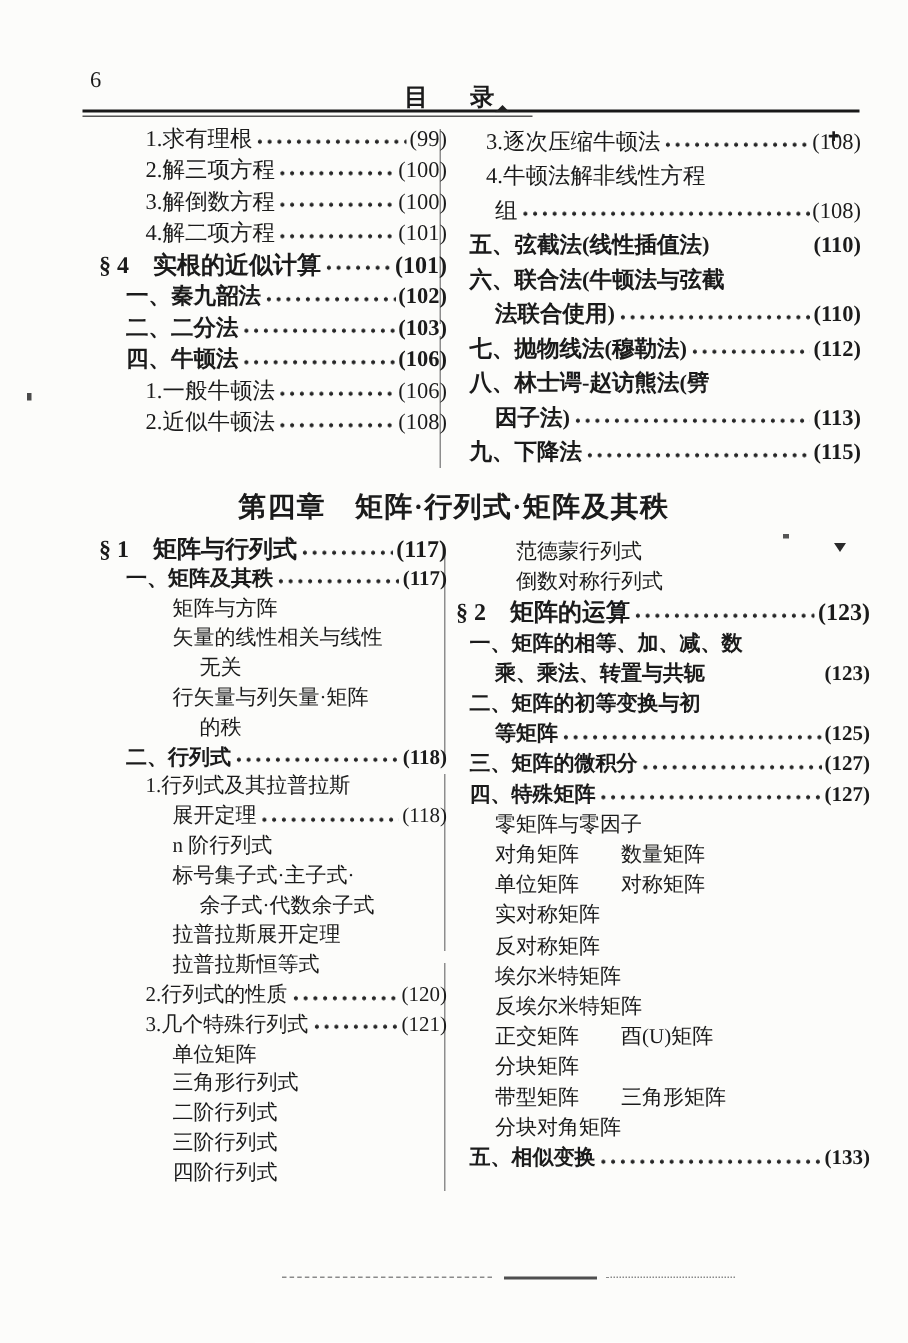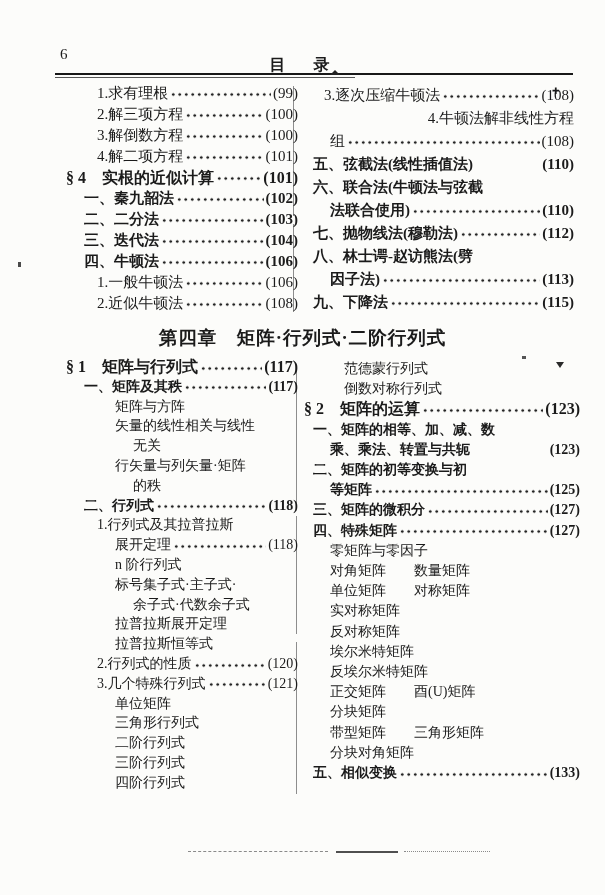--- a/index.html
+++ b/index.html
@@ -38,21 +38,21 @@
   .p{white-space:nowrap;}
   
   .col-tl .i0,.col-bl .i0{padding-left:6px;}
   .col-tl .i1,.col-bl .i1{padding-left:24px;}
   .col-tl .i2,.col-bl .i2{padding-left:37px;}
   .col-tl .i3,.col-bl .i3{padding-left:55px;}
   .col-tl .i4,.col-bl .i4{padding-left:73px;}
   
   .col-tr .i0,.col-br .i0{padding-left:4px;}
   .col-tr .i1,.col-br .i1{padding-left:13px;}
-  .col-tr .i2,.col-br .i2{padding-left:24px;justify-content:flex-end;}
+  .col-tr .i2,.col-br .i2{padding-left:24px;}
   .col-tr .i3,.col-br .i3{padding-left:30px;}
   .col-tr .i4,.col-br .i4{padding-left:44px;}
   
   .chapter{position:absolute;left:0;top:325px;width:100%;text-align:center;
     font-size:18.5px;font-weight:700;letter-spacing:1px;}
   
   .speck-cross{position:absolute;left:552px;top:87px;font-size:9px;color:#1a1a1a;line-height:1;}
   .speck-dot{position:absolute;left:18px;top:262px;width:3px;height:5px;background:#4a4a4a;}
   .speck-tri{position:absolute;left:556px;top:362px;width:0;height:0;
     border-left:4px solid transparent;border-right:4px solid transparent;border-top:6px solid #2a2a2a;}
@@ -106,25 +106,20 @@
         <span class="t">一、秦九韶法</span>
         <span class="ld"></span>
         <span class="p">(102)</span>
       </div>
       <div class="row i1 bold">
         <span class="t">二、二分法</span>
         <span class="ld"></span>
         <span class="p">(103)</span>
       </div>
       <div class="row i1 bold">
-        <span class="t">三、迭代法</span>
-        <span class="ld"></span>
-        <span class="p">(104)</span>
-      </div>
-      <div class="row i1 bold">
         <span class="t">四、牛顿法</span>
         <span class="ld"></span>
         <span class="p">(106)</span>
       </div>
       <div class="row i2">
         <span class="t">1.一般牛顿法</span>
         <span class="ld"></span>
         <span class="p">(106)</span>
       </div>
       <div class="row i2">
@@ -173,21 +168,21 @@
         <span class="ld"></span>
         <span class="p">(113)</span>
       </div>
       <div class="row i1 bold">
         <span class="t">九、下降法</span>
         <span class="ld"></span>
         <span class="p">(115)</span>
       </div>
     </div>
 
-  <div class="chapter">第四章　矩阵·行列式·二阶行列式</div>
+  <div class="chapter">第四章　矩阵·行列式·矩阵及其秩</div>
 
   <div class="vline" style="left:296px;top:368px;height:140px;"></div>
   <div class="vline" style="left:296px;top:516px;height:118px;"></div>
   <div class="vline" style="left:296px;top:642px;height:152px;"></div>
 
   <div class="col col-bl">
       <div class="row i0 sec">
         <span class="t">§ 1　矩阵与行列式</span>
         <span class="ld"></span>
         <span class="p">(117)</span>

